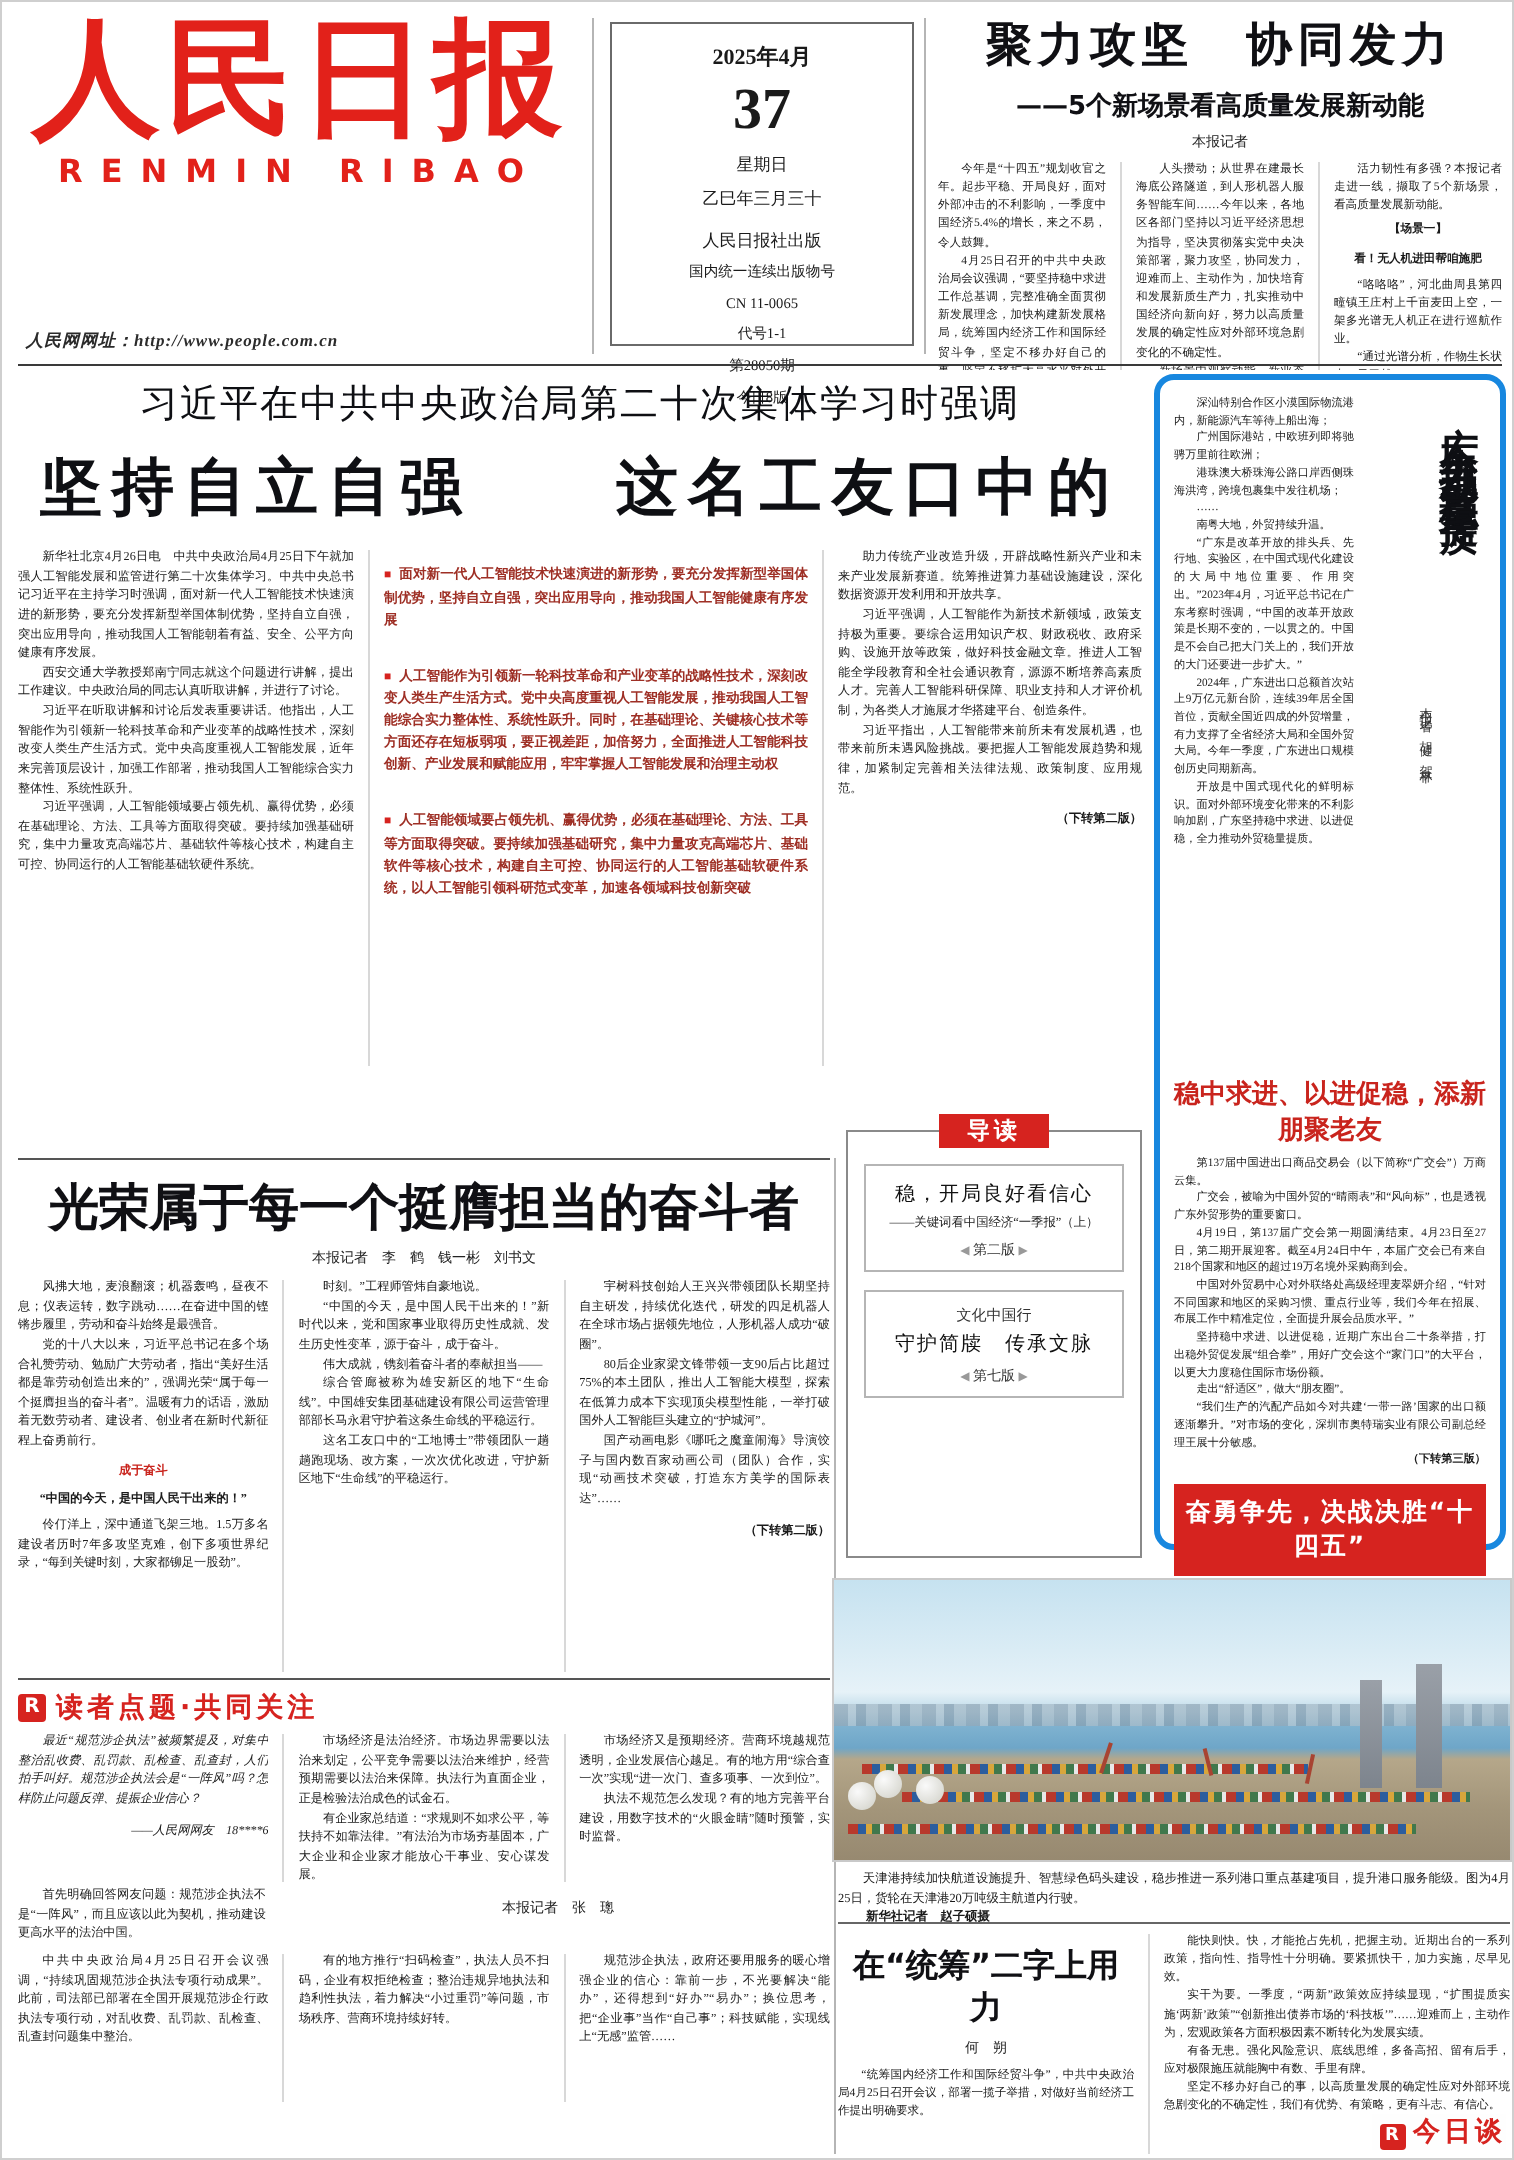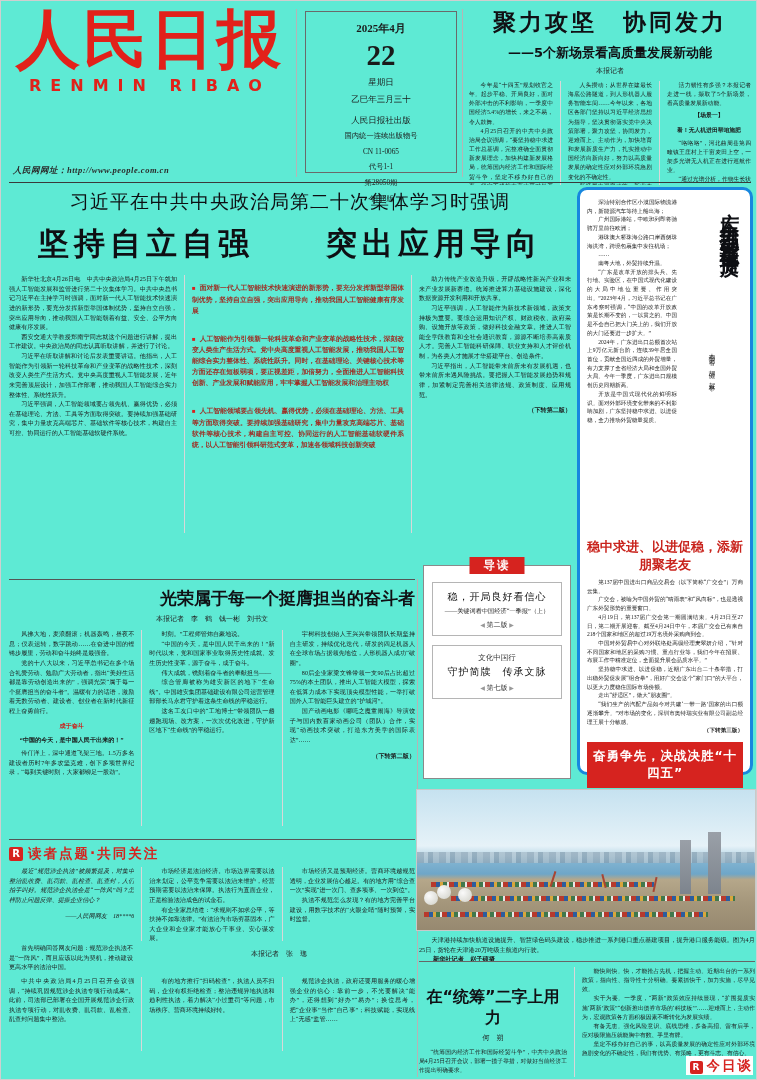--- a/index.html
+++ b/index.html
@@ -1,16 +1,16 @@
 <!DOCTYPE html>
 <html><head>
 <meta charset="utf-8">
 <style>
   html,body{margin:0;padding:0;background:#e9e9e9;}
-  .page{position:relative;width:757px;height:1080px;background:#5eead4;margin:0 auto;
+  .page{position:relative;width:757px;height:1080px;background:#ffffff;margin:0 auto;
         font-family:"Liberation Serif","DejaVu Serif",serif;color:#1a1a1a;overflow:hidden;
         border:1px solid #cfcfcf;box-sizing:border-box;}
   .abs{position:absolute;}
   .sans{font-family:"DejaVu Sans","Liberation Sans",sans-serif;}
   .vline{width:1px;background:#b5b5b5;}
   .hline{height:1px;background:#3a3a3a;}
 
   
   .mast-title{font-size:64px;line-height:1.02;font-weight:bold;color:#e2211a;letter-spacing:3px;text-align:center;}
   .mast-roman{font-size:16px;font-weight:bold;color:#e2211a;letter-spacing:9px;text-align:center;margin-top:4px;}
@@ -40,21 +40,21 @@
   .scene-tag{text-indent:0 !important;text-align:center;font-weight:bold;font-size:7.5px;margin-top:3px !important;}
   .scene-title{text-indent:0 !important;text-align:center;font-weight:900;font-size:9.5px;margin:2px 0 3px !important;font-family:"DejaVu Sans","Liberation Sans",sans-serif;}
 
   
   .ms-kicker{font-size:19px;font-weight:400;text-align:center;letter-spacing:1px;color:#0e0f13;}
   .ms-h{font-size:31px;font-weight:900;text-align:center;color:#0e0f13;}
   .bullets p{text-indent:0;color:#9e2f25;font-weight:600;margin-bottom:17px;font-size:6.8px;line-height:1.62;text-align:justify;}
   .bullets p::before{content:"■";color:#d6231f;margin-right:4px;font-size:6px;}
 
   
-  .st-title{font-size:17px;font-weight:900;text-align:right;color:#101014;}
+  .st-title{font-size:25px;font-weight:900;text-align:center;color:#101014;}
   .red-sub{color:#c9241d;font-weight:bold;text-align:center;font-size:8.8px;margin:5px 0;text-indent:0 !important;}
   .pullquote{font-weight:bold;text-align:center;font-size:7.6px;text-indent:0 !important;margin:2px 0 3px !important;}
 
   
   .daodu{border:1px solid #8a8a8a;background:#fff;}
   .daodu-tab{position:absolute;top:-9px;left:50%;transform:translateX(-50%);background:#d6231f;color:#fff;
              font-size:11.5px;font-weight:bold;padding:1px 14px;letter-spacing:2px;}
   .dd-item{border:1px solid #b5b5b5;margin:9px 8px;padding:7px 4px 5px;text-align:center;}
   .dd-kicker{font-size:7.5px;color:#333;}
   .dd-title{font-size:10px;font-weight:400;letter-spacing:1px;color:#111;}
@@ -102,21 +102,21 @@
   <div class="abs" style="left:10px;top:6px;width:278px;height:172px;">
     <div class="mast-title">人民日报</div>
     <div class="mast-roman sans">RENMIN RIBAO</div>
     <div class="mast-url abs" style="left:2px;bottom:2px;">人民网网址：http://www.people.com.cn</div>
   </div>
 
   <div class="abs vline" style="left:295px;top:8px;height:168px;"></div>
 
   <div class="abs datebox" style="left:304px;top:10px;width:152px;height:162px;">
     <div class="db-ym">2025年4月</div>
-    <div class="db-day">22</div>
+    <div class="db-day">37</div>
     <div class="db-s">星期日</div>
     <div class="db-s">乙巳年三月三十</div>
     <div class="db-s" style="margin-top:9px;">人民日报社出版</div>
     <div class="db-xs" style="margin-top:4px;">国内统一连续出版物号</div>
     <div class="db-xs">CN 11-0065</div>
     <div class="db-xs">代号1-1</div>
     <div class="db-xs">第28050期</div>
     <div class="db-xs">今日8版</div>
   </div>
 
@@ -147,21 +147,21 @@
           </div>
 
       </div>
     </div>
   </div>
 
   <div class="abs hline" style="left:8px;top:181px;width:742px;"></div>
 
   <div class="abs" style="left:8px;top:188px;width:562px;height:386px;">
     <div class="ms-kicker sans">习近平在中共中央政治局第二十次集体学习时强调</div>
-    <div class="ms-h sans" style="margin-top:8px;letter-spacing:5px;">坚持自立自强　　突出应用导向</div>
+    <div class="ms-h sans" style="margin-top:8px;letter-spacing:5px;">坚持自立自强　　这名工友口中的</div>
     <div class="cols" style="margin-top:10px;height:258px;">
       <div class="col paras t60" style="flex:0 0 168px;">
           <p>新华社北京4月26日电　中共中央政治局4月25日下午就加强人工智能发展和监管进行第二十次集体学习。中共中央总书记习近平在主持学习时强调，面对新一代人工智能技术快速演进的新形势，要充分发挥新型举国体制优势，坚持自立自强，突出应用导向，推动我国人工智能朝着有益、安全、公平方向健康有序发展。</p>
           <p>西安交通大学教授郑南宁同志就这个问题进行讲解，提出工作建议。中央政治局的同志认真听取讲解，并进行了讨论。</p>
           <p>习近平在听取讲解和讨论后发表重要讲话。他指出，人工智能作为引领新一轮科技革命和产业变革的战略性技术，深刻改变人类生产生活方式。党中央高度重视人工智能发展，近年来完善顶层设计，加强工作部署，推动我国人工智能综合实力整体性、系统性跃升。</p>
           <p>习近平强调，人工智能领域要占领先机、赢得优势，必须在基础理论、方法、工具等方面取得突破。要持续加强基础研究，集中力量攻克高端芯片、基础软件等核心技术，构建自主可控、协同运行的人工智能基础软硬件系统。</p>
         </div>
       <div class="col bullets" style="flex:0 0 212px;">
           <p>面对新一代人工智能技术快速演进的新形势，要充分发挥新型举国体制优势，坚持自立自强，突出应用导向，推动我国人工智能健康有序发展</p>
           <p>人工智能作为引领新一轮科技革命和产业变革的战略性技术，深刻改变人类生产生活方式。党中央高度重视人工智能发展，推动我国人工智能综合实力整体性、系统性跃升。同时，在基础理论、关键核心技术等方面还存在短板弱项，要正视差距，加倍努力，全面推进人工智能科技创新、产业发展和赋能应用，牢牢掌握人工智能发展和治理主动权</p>
@@ -283,21 +283,21 @@
 
   <div class="abs caption" style="left:418px;top:934px;width:336px;">
     <span style="display:inline-block;text-indent:2em;">天津港持续加快航道设施提升、智慧绿色码头建设，稳步推进一系列港口重点基建项目，提升港口服务能级。图为4月25日，货轮在天津港20万吨级主航道内行驶。</span>
     <span style="font-weight:bold;margin-left:14px;">新华社记者　赵子硕摄</span>
   </div>
 
   <div class="abs hline" style="left:418px;top:960px;width:336px;background:#666;"></div>
 
   <div class="abs" style="left:418px;top:966px;width:336px;height:110px;display:flex;">
     <div style="flex:0 0 148px;padding-right:7px;border-right:1px solid #d8d8d8;">
-      <div class="jrt-title sans" style="margin-top:20px;">在“统筹”二字上用力</div>
+      <div class="jrt-title sans" style="margin-top:6px;">在“统筹”二字上用力</div>
       <div class="byline" style="margin:4px 0 5px;">何　朔</div>
       <div class="paras t58">
           <p>“统筹国内经济工作和国际经贸斗争”，中共中央政治局4月25日召开会议，部署一揽子举措，对做好当前经济工作提出明确要求。</p>
         </div>
     </div>
     <div style="flex:1;padding-left:7px;position:relative;overflow:hidden;">
       <div class="paras t58" style="width:100%;">
           <p>能快则快。快，才能抢占先机，把握主动。近期出台的一系列政策，指向性、指导性十分明确。要紧抓快干，加力实施，尽早见效。</p>
           <p>实干为要。一季度，“两新”政策效应持续显现，“扩围提质实施‘两新’政策”“创新推出债券市场的‘科技板’”……迎难而上，主动作为，宏观政策各方面积极因素不断转化为发展实绩。</p>
           <p>有备无患。强化风险意识、底线思维，多备高招、留有后手，应对极限施压就能胸中有数、手里有牌。</p>

